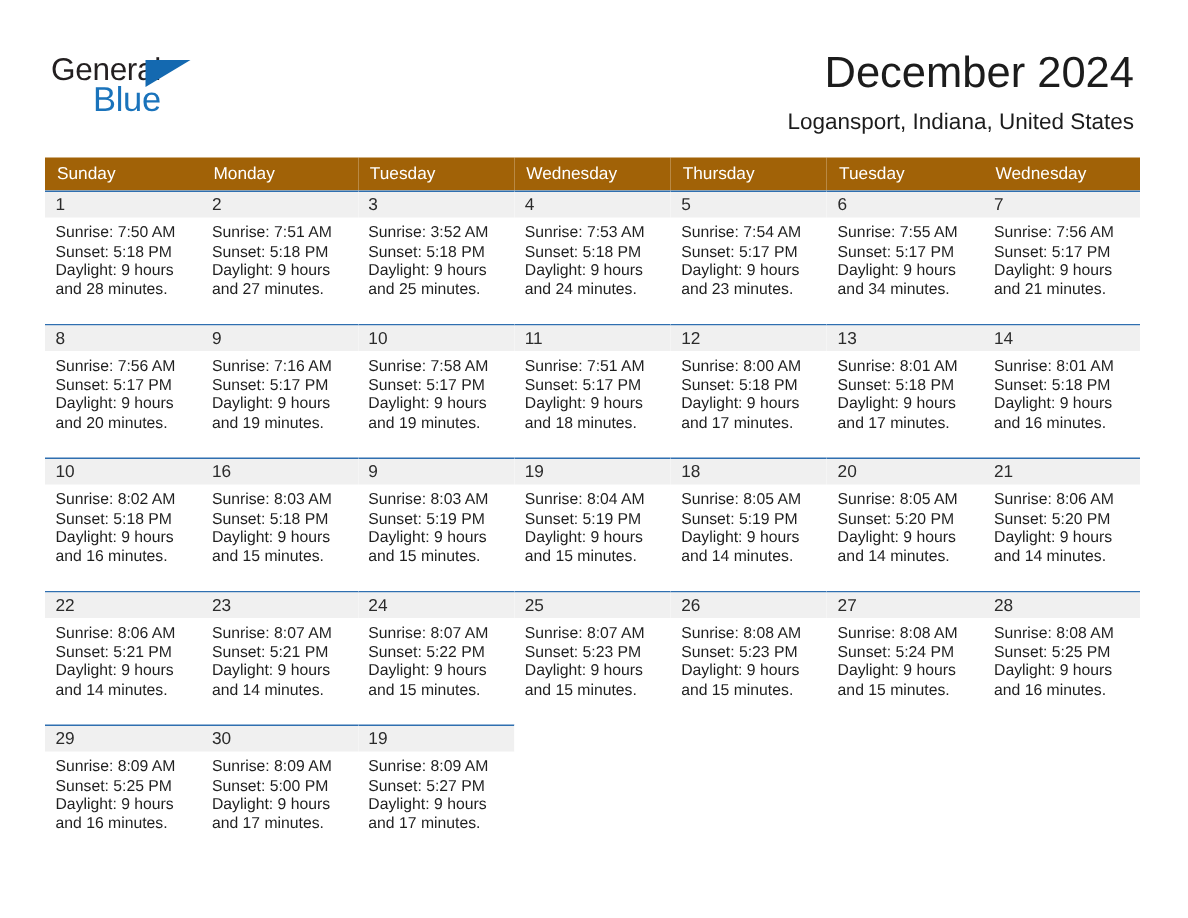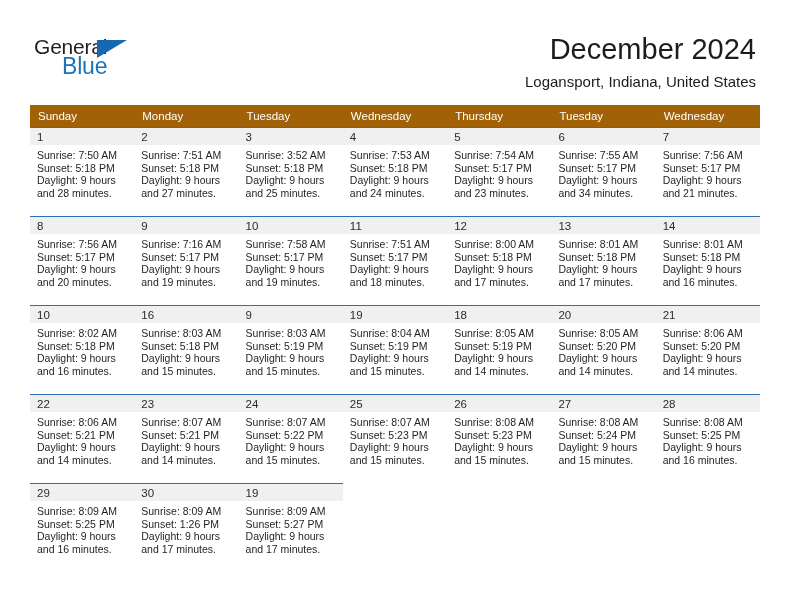--- a/index.html
+++ b/index.html
@@ -512,21 +512,21 @@
                 <div>Daylight: 9 hours</div>
                 <div>and 16 minutes.</div>
               </div>
             </div>
           </td>
         <td>
             <div class="cell filled">
               <div class="daynum-band">30</div>
               <div class="cell-body">
                 <div>Sunrise: 8:09 AM</div>
-                <div>Sunset: 1:26 PM</div>
+                <div>Sunset: 5:00 PM</div>
                 <div>Daylight: 9 hours</div>
                 <div>and 17 minutes.</div>
               </div>
             </div>
           </td>
         <td>
             <div class="cell filled">
               <div class="daynum-band">19</div>
               <div class="cell-body">
                 <div>Sunrise: 8:09 AM</div>

